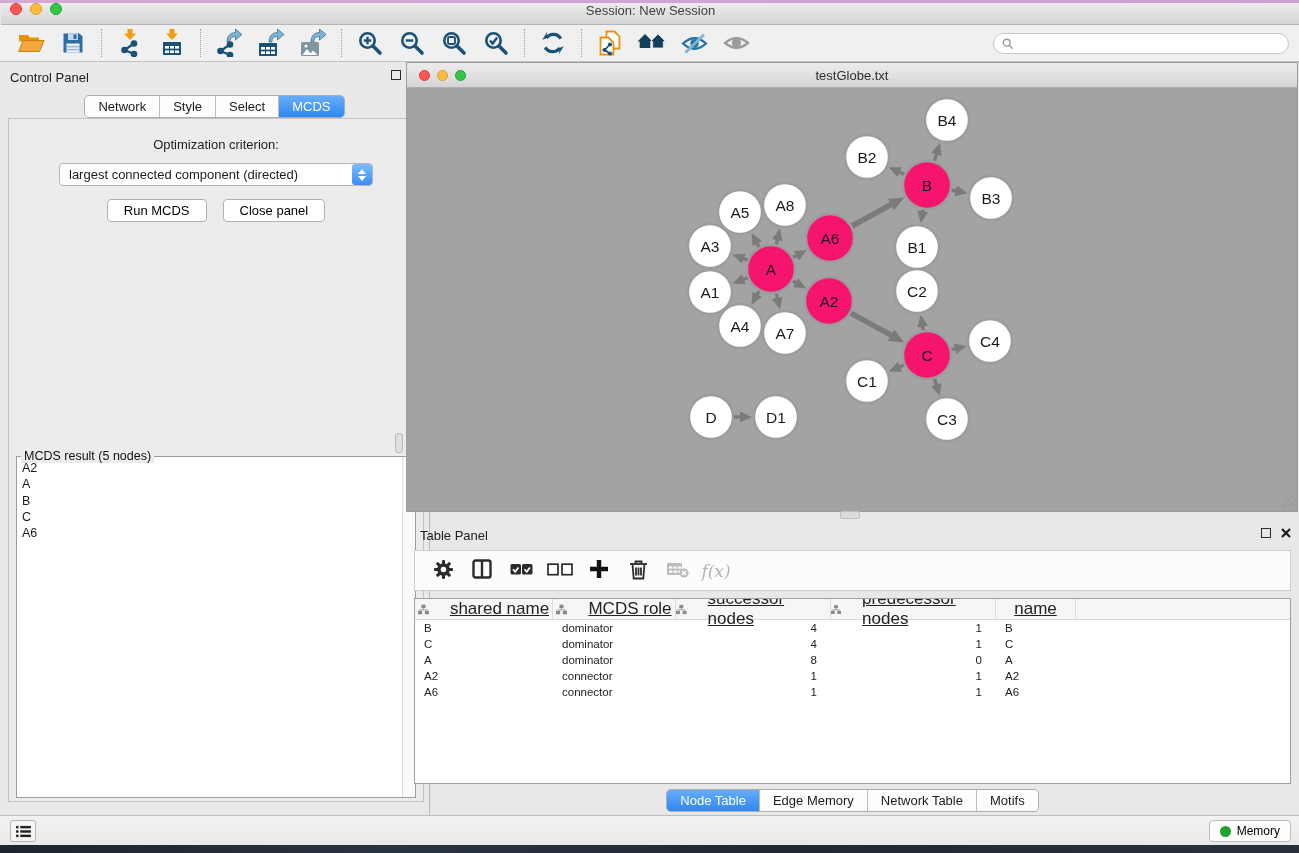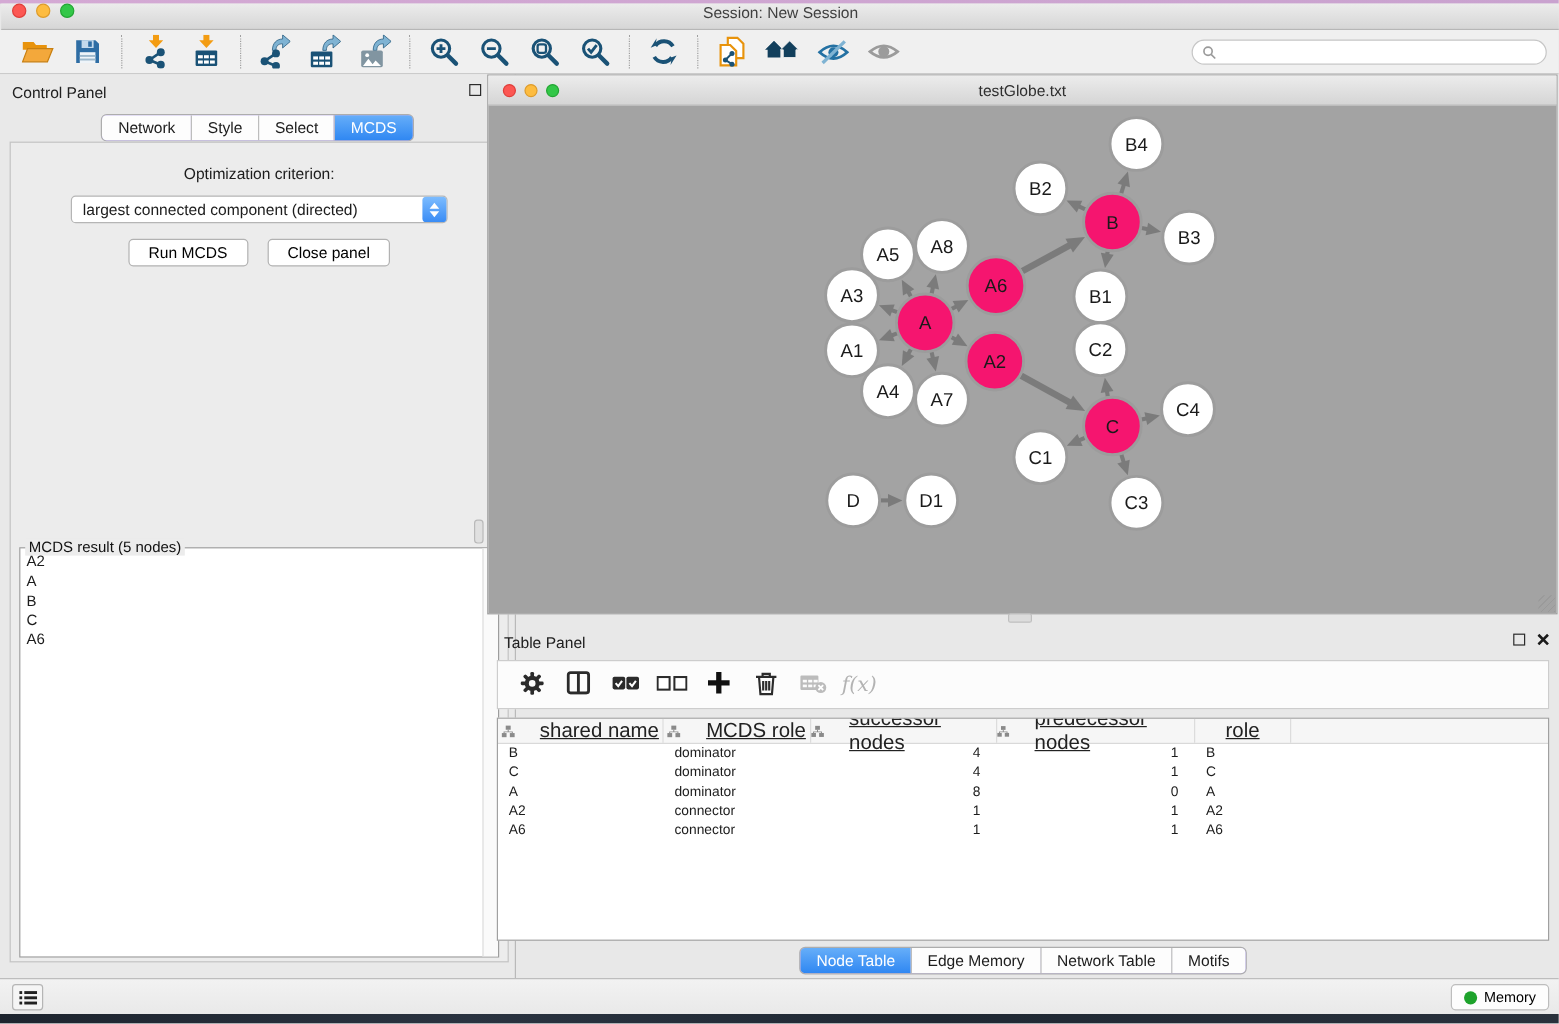--- a/index.html
+++ b/index.html
@@ -663,21 +663,21 @@
               <g fill="#8a8a8a">
                 <rect x="5" y="1" width="6" height="5"></rect>
                 <rect x="0" y="10" width="6" height="5"></rect>
                 <rect x="10" y="10" width="6" height="5"></rect>
                 <path d="M7.4 6h1.2v2H7.4z M2.4 8h11.2v1H2.4z M2.4 8h1.2v2H2.4z M12.4 8h1.2v2h-1.2z"></path>
               </g>
             </svg>
             <span>predecessor nodes</span>
           </div>
           <div class="th-cell" style="width:80px">
-            <span>role</span>
+            <span>name</span>
           </div>
           <div class="th-cell" style="flex:1"></div>
         </div>
       <div id="tp-tbody">
           <div class="tr-row">
             <div class="td-cell" style="width:138px;padding-left:9px;text-align:left;">B</div>
             <div class="td-cell" style="width:123px;padding-left:9px;text-align:left;">dominator</div>
             <div class="td-cell" style="width:155px;padding-right:14px;text-align:right;">4</div>
             <div class="td-cell" style="width:165px;padding-right:14px;text-align:right;">1</div>
             <div class="td-cell" style="width:80px;padding-left:9px;text-align:left;">B</div>

